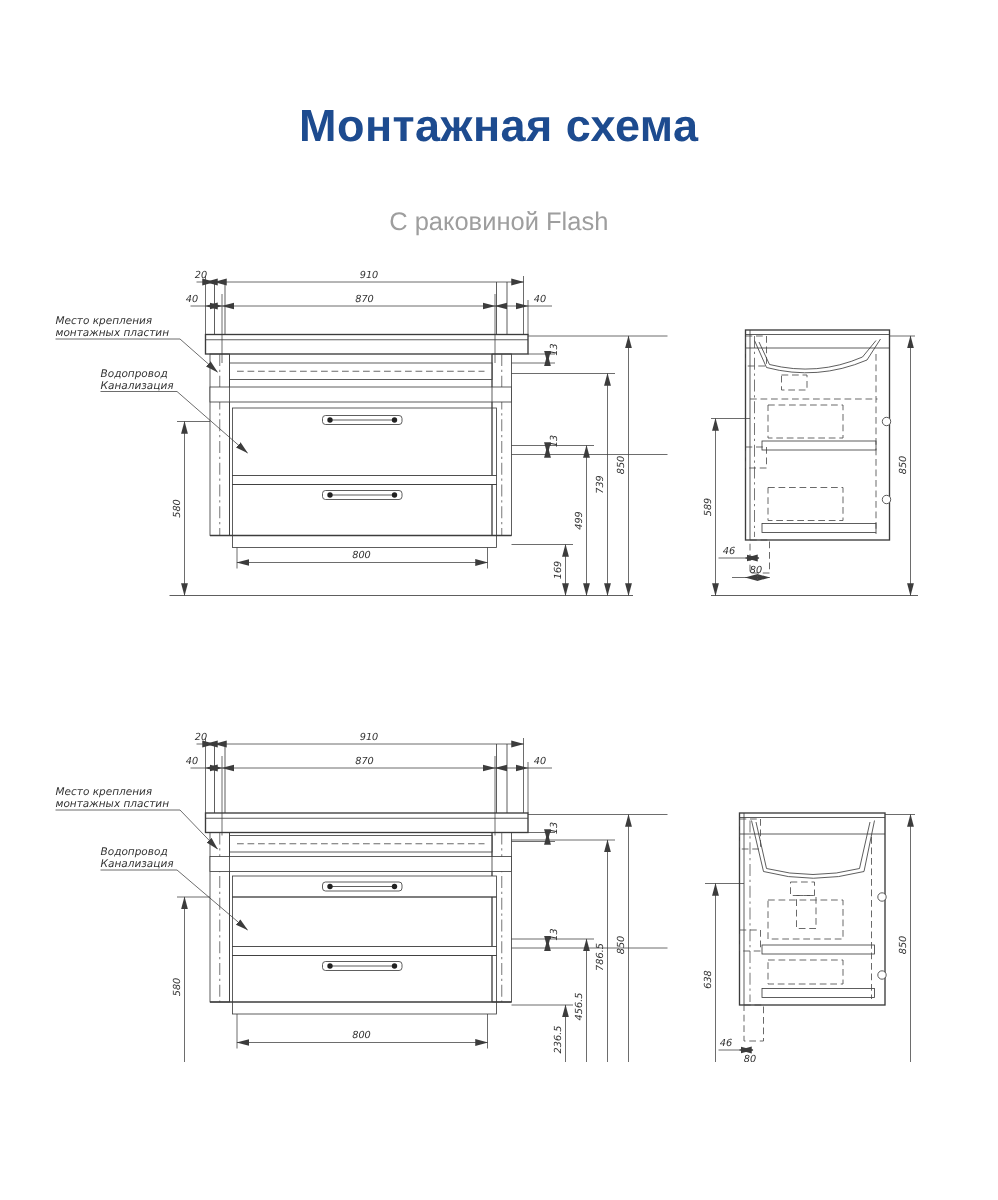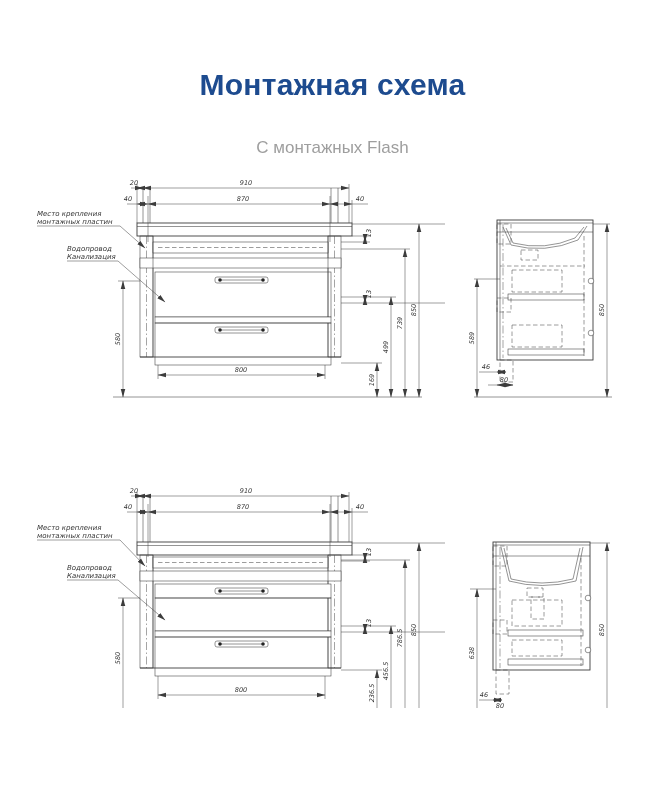--- a/index.html
+++ b/index.html
@@ -37,21 +37,21 @@
         <path d="M0 0 H2.6" stroke="#555" stroke-width="0.8" fill="none"></path>
       </pattern>
       <pattern id="colh" width="5" height="5" patternUnits="userSpaceOnUse">
         <path d="M0 5 L5 0" stroke="#9a9a9a" stroke-width="0.5" fill="none"></path>
       </pattern>
     </defs>
   </svg>
 
   <div class="title" style="color:#1d4b8f">Монтажная схема</div>
 
-  <div class="subtitle" style="top:138px">С монтажных Flash</div>
+  <div class="subtitle" style="top:138px">С раковиной Flash</div>
 
   <svg class="draw" style="top:170px" width="665" height="272" viewBox="0 170 665 272">
 
     <g>
       <rect class="st wf" x="137" y="223" width="215" height="13"></rect>
       <line class="tn" x1="137" y1="226.5" x2="352" y2="226.5"></line>
 
       <line class="tn" x1="143" y1="188" x2="143" y2="223"></line>
       <line class="tn" x1="150" y1="188" x2="150" y2="223"></line>
       <line class="tn" x1="331" y1="188" x2="331" y2="223"></line>

